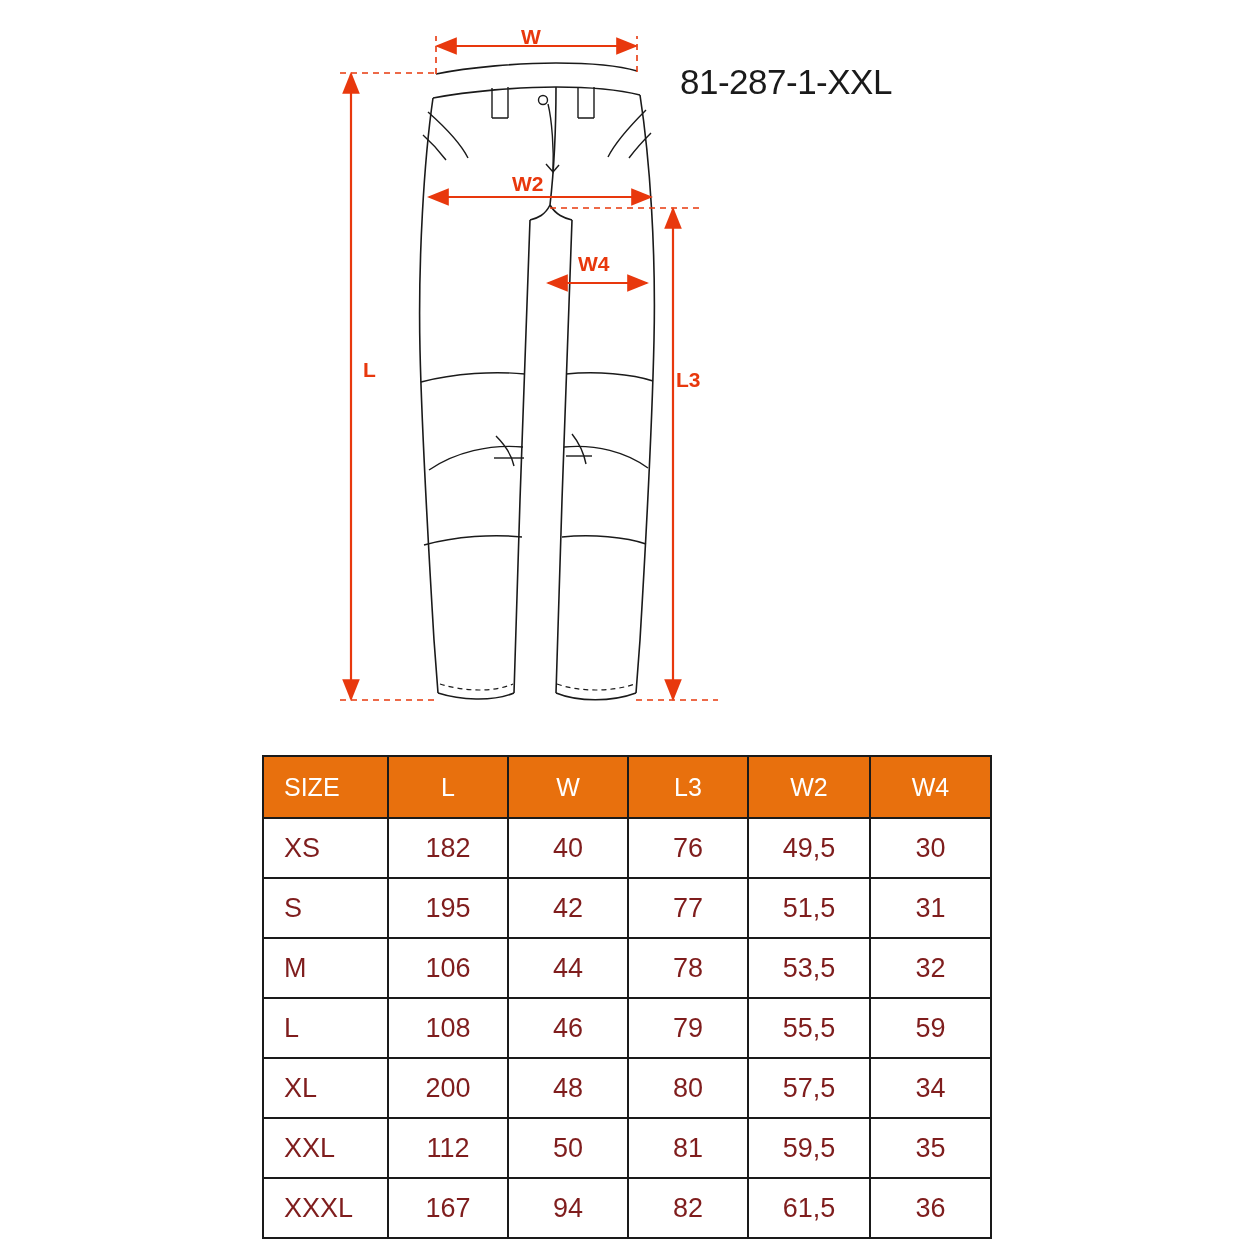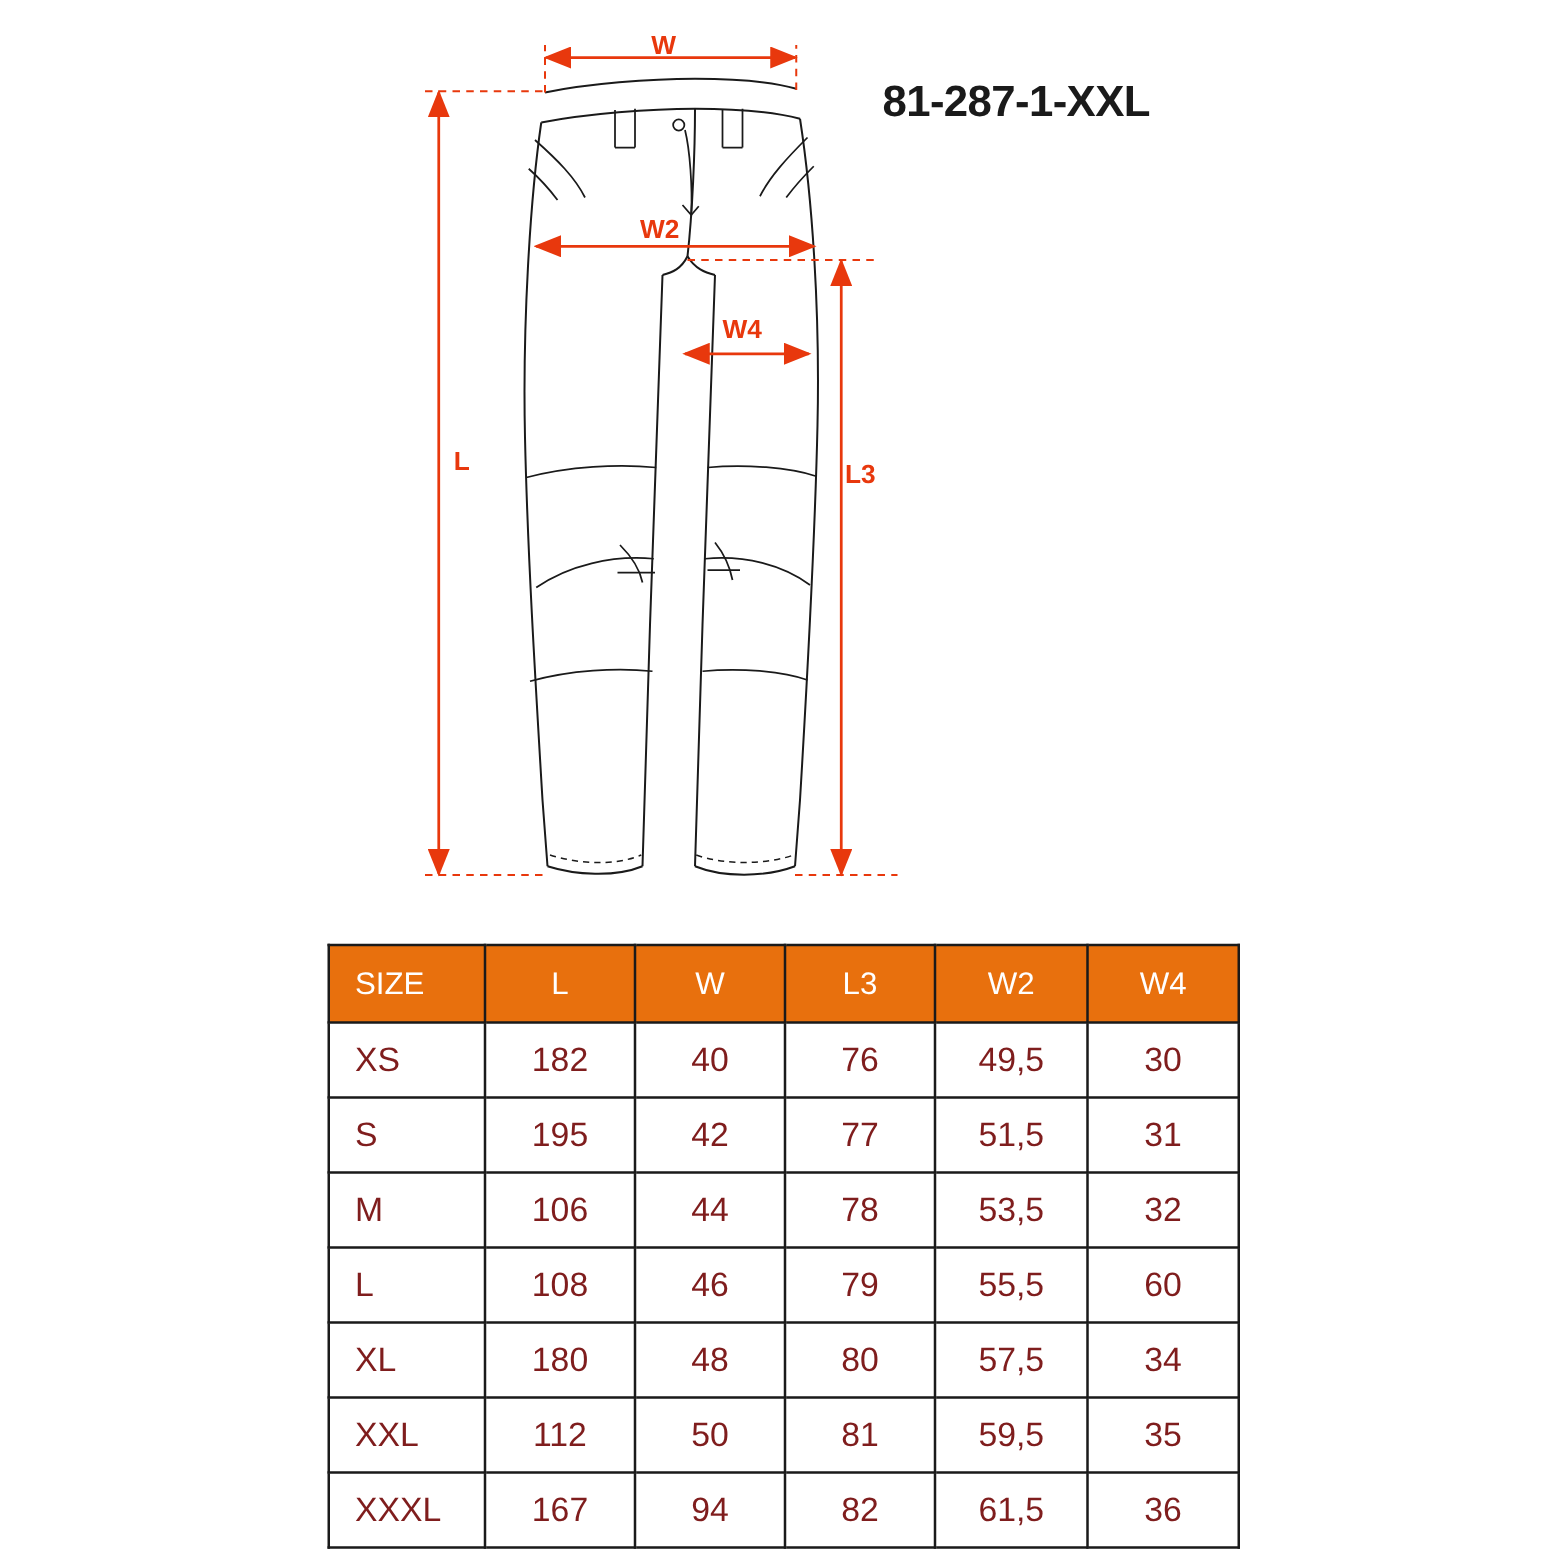--- a/index.html
+++ b/index.html
@@ -17,24 +17,24 @@
 
   #page {
     position: relative;
     width: 1250px;
     height: 1250px;
   }
 
   
   #product-code {
     position: absolute;
-    left: 706px;
+    left: 680px;
     top: 62px;
     font-size: 35px;
-    font-weight: bold;
+    font-weight: normal;
     color: #1a1a1a;
     letter-spacing: -0.5px;
     white-space: nowrap;
   }
 
   
   #drawing {
     position: absolute;
     left: 0;
     top: 0;
@@ -264,25 +264,25 @@
           <td>78</td>
           <td>53,5</td>
           <td>32</td>
         </tr>
         <tr>
           <td class="size-cell">L</td>
           <td>108</td>
           <td>46</td>
           <td>79</td>
           <td>55,5</td>
-          <td>60</td>
+          <td>59</td>
         </tr>
         <tr>
           <td class="size-cell">XL</td>
-          <td>180</td>
+          <td>200</td>
           <td>48</td>
           <td>80</td>
           <td>57,5</td>
           <td>34</td>
         </tr>
         <tr>
           <td class="size-cell">XXL</td>
           <td>112</td>
           <td>50</td>
           <td>81</td>

